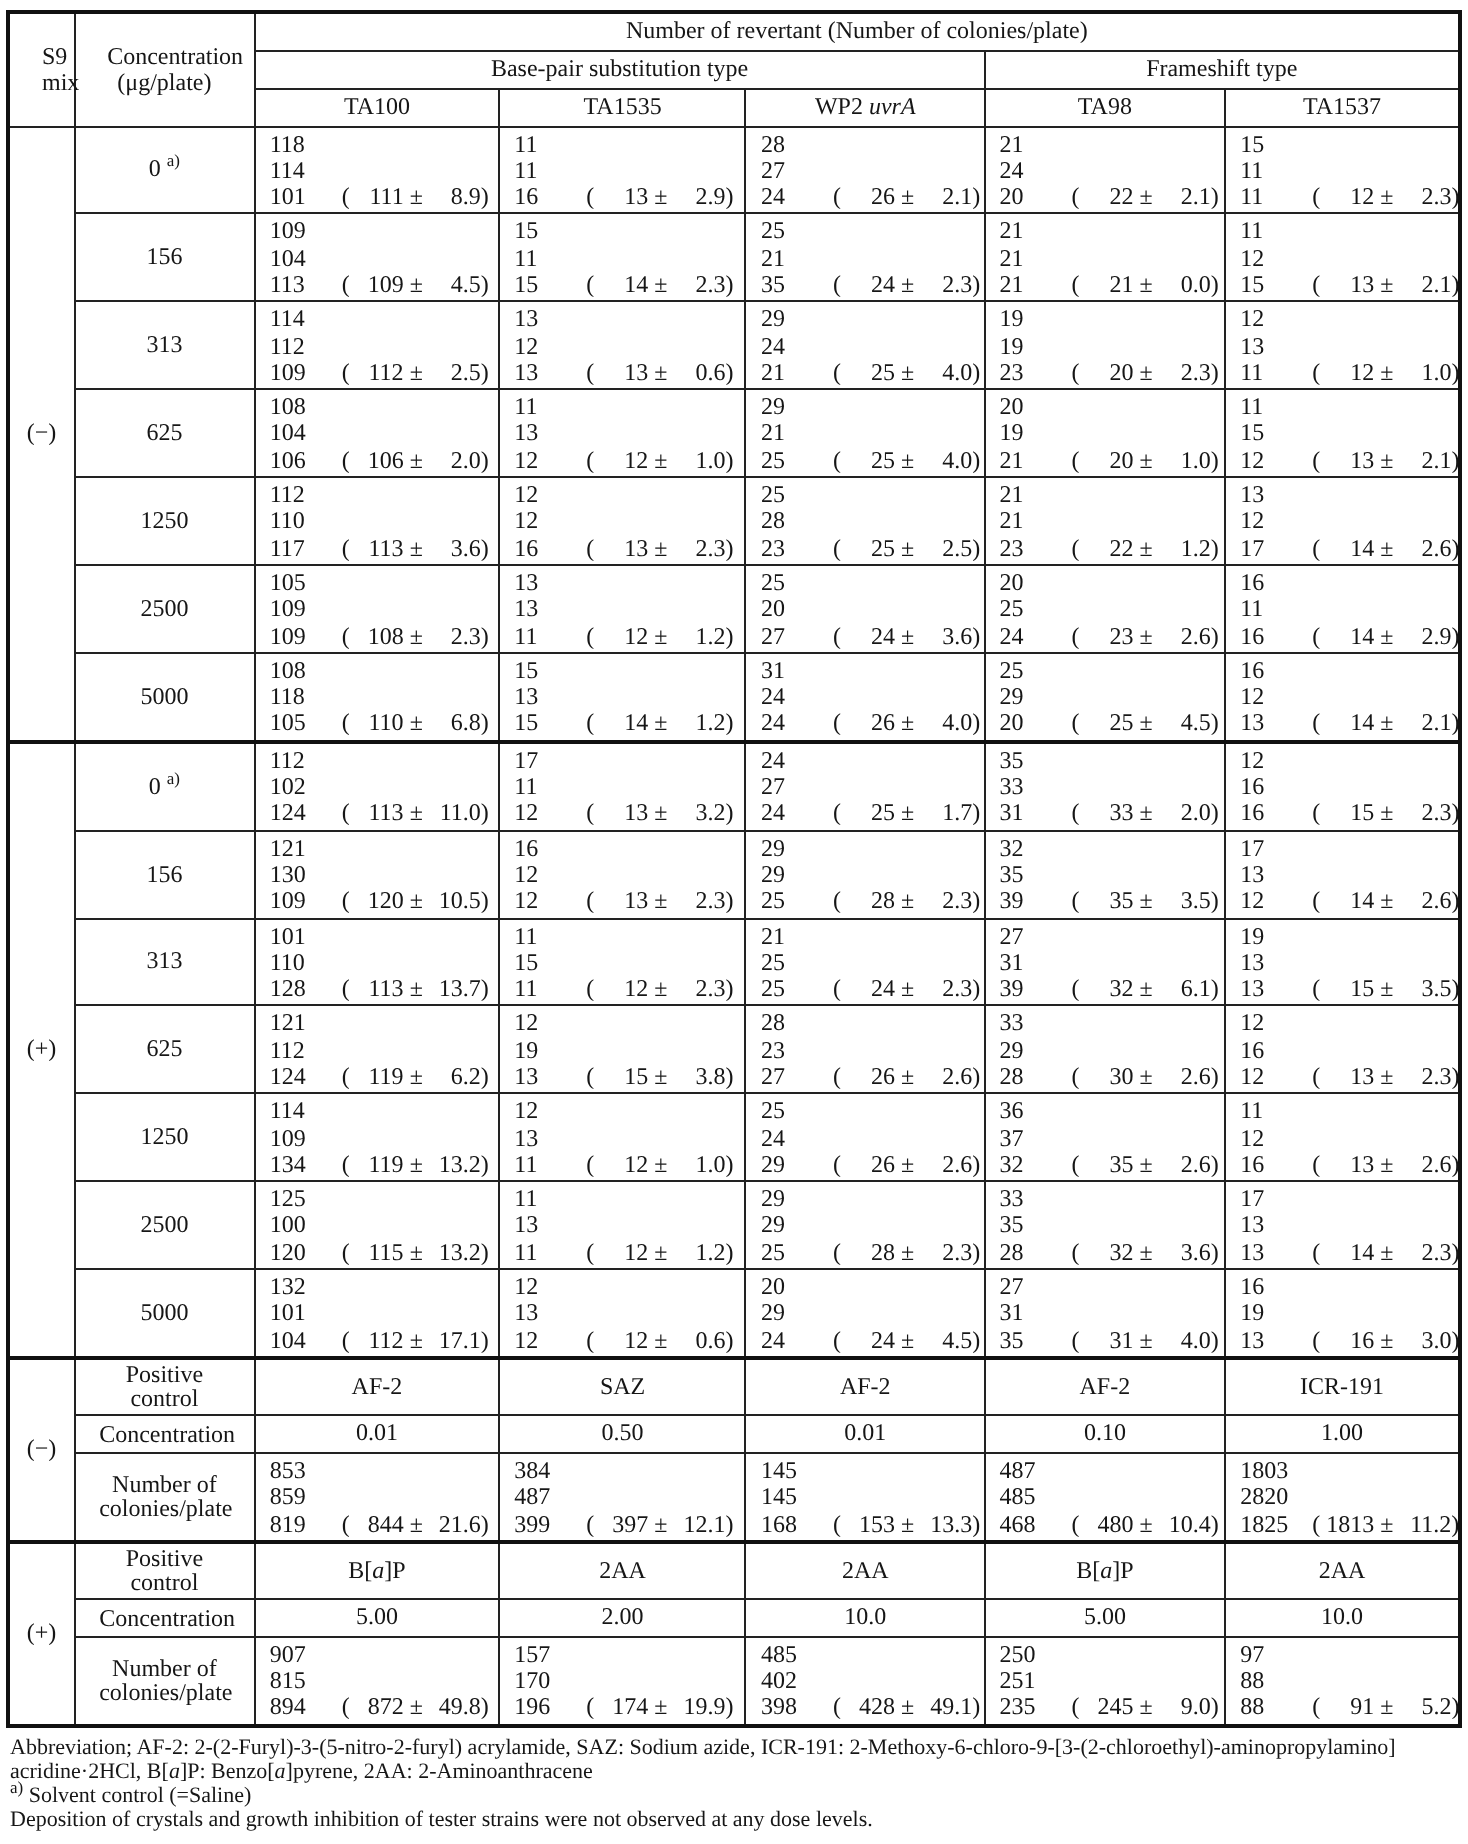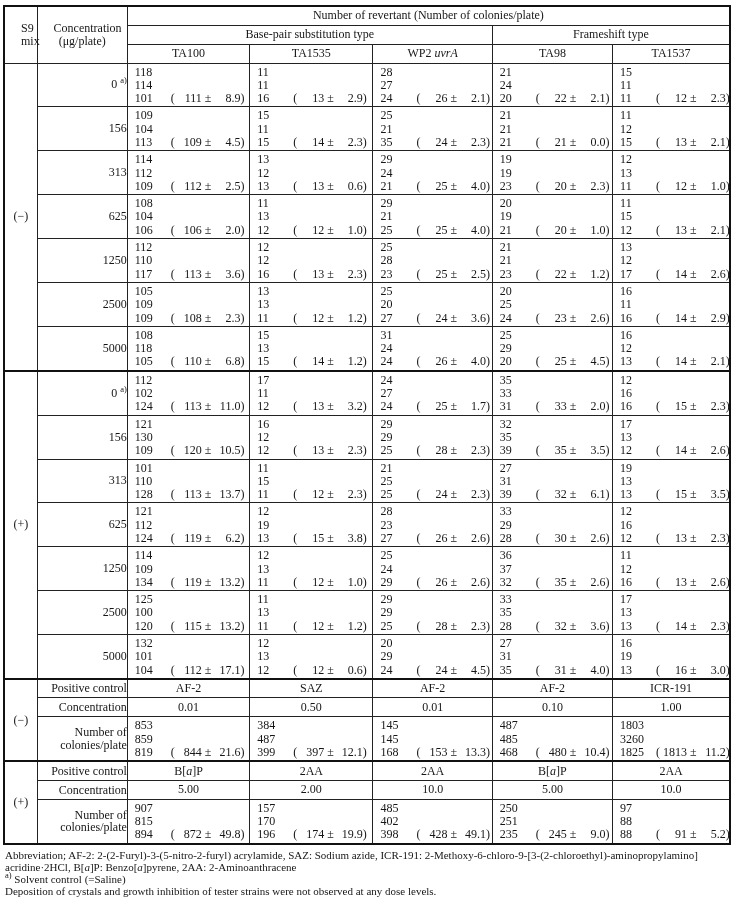--- a/index.html
+++ b/index.html
@@ -18,35 +18,35 @@
     border-collapse: collapse; table-layout: fixed;
     width: 728px; border: 2px solid #111;
   }
   th, td { border: 1px solid #222; font-weight: normal; }
 
   thead th { text-align: center; height: 19px; padding: 1px 16px; line-height: 13px; vertical-align: middle; }
   .hdr-2line div { line-height: 13px; }
 
   tr.dose { height: 43px; }
   td.s9cell { text-align: center; vertical-align: middle; font-size: 12px; }
-  td.dosecell { text-align: right; vertical-align: middle; }
+  td.dosecell { text-align: center; vertical-align: middle; }
   td.dosecell sup { font-size: 8.5px; }
   sup { font-size: 8.5px; vertical-align: super; line-height: 0; }
 
   td.datacell { vertical-align: top; padding: 2px 0 1px 7px; }
   .ln { line-height: 13.3px; height: 13.3px; white-space: nowrap; }
   .l3 .val { display: inline-block; width: 36px; }
   .l3 .op { display: inline-block; }
   .l3 .mean { display: inline-block; width: 27px; text-align: right; }
   .l3 .pm { display: inline-block; padding: 0 3px; }
   .l3 .sd { display: inline-block; width: 30px; text-align: right; }
 
   tr.sec-sep > td { border-top: 2.5px solid #111; }
   tr.ctl-row { height: 19px; }
-  td.labelcell { text-align: right; vertical-align: middle; line-height: 12.5px; padding: 1px 0; }
+  td.labelcell { text-align: center; vertical-align: middle; line-height: 12.5px; padding: 1px 12px; }
   td.ctlval { text-align: center; vertical-align: middle; }
   tr.colonies-row { height: 43px; }
 
   .footer { margin: 4px 0 0 2px; font-size: 11px; line-height: 12.2px; width: 729px; }
   .footer p { margin: 0; }
   i { }
 </style>
 </head>
 <body>
 
@@ -521,21 +521,21 @@
             <div class="ln">145</div>
             <div class="ln l3"><span class="val">168</span><span class="op">(</span><span class="mean">153</span><span class="pm">±</span><span class="sd">13.3)</span></div>
           </td>
           <td class="datacell">
             <div class="ln">487</div>
             <div class="ln">485</div>
             <div class="ln l3"><span class="val">468</span><span class="op">(</span><span class="mean">480</span><span class="pm">±</span><span class="sd">10.4)</span></div>
           </td>
           <td class="datacell">
             <div class="ln">1803</div>
-            <div class="ln">3260</div>
+            <div class="ln">2820</div>
             <div class="ln l3"><span class="val">1825</span><span class="op">(</span><span class="mean">1813</span><span class="pm">±</span><span class="sd">11.2)</span></div>
           </td>
         </tr>
         <tr class="ctl-row sec-sep">
           <td rowspan="3" class="s9cell">(+)</td>
           <td class="labelcell">Positive control</td>
           <td class="ctlval">B[<i>a</i>]P</td>
           <td class="ctlval">2AA</td>
           <td class="ctlval">2AA</td>
           <td class="ctlval">B[<i>a</i>]P</td>

